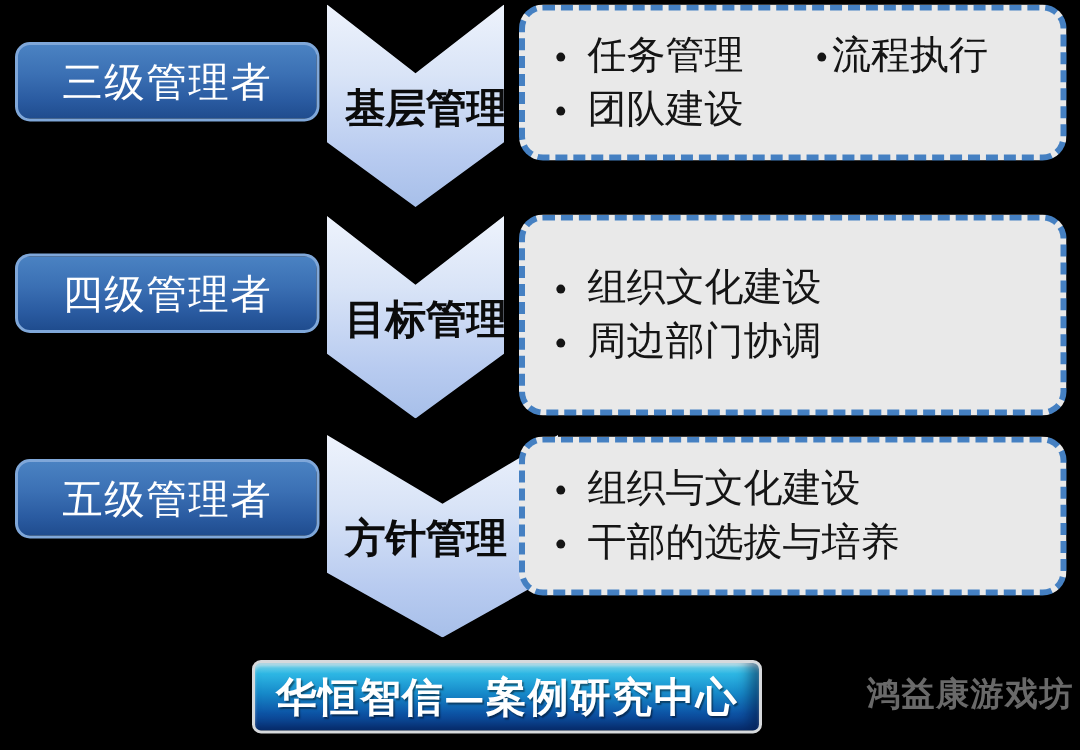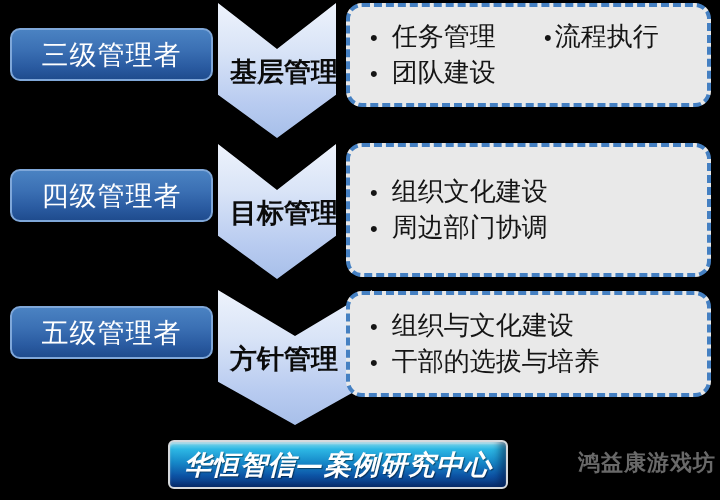--- a/index.html
+++ b/index.html
@@ -115,21 +115,20 @@
     height: 49px;
     box-sizing: border-box;
     border: 2px solid #d6d9dc;
     border-radius: 6px;
     background: linear-gradient(180deg, #8ae4f6 0%, #2db7e4 16%, #1689c9 45%, #0d54a6 75%, #0a3e8c 100%);
     box-shadow: inset -6px -3px 9px rgba(0, 10, 45, 0.5),
                 inset 0 2px 2px rgba(255, 255, 255, 0.55);
     display: flex;
     align-items: center;
     justify-content: center;
-    font-style: italic;
   }
   .banner-title {
     font-family: "DejaVu Serif", "Liberation Serif", serif;
     font-size: 27px;
     font-weight: bold;
     color: #ffffff;
     letter-spacing: 1px;
     white-space: nowrap;
     text-shadow: 1px 1px 1px rgba(0,0,0,0.45);
   }

